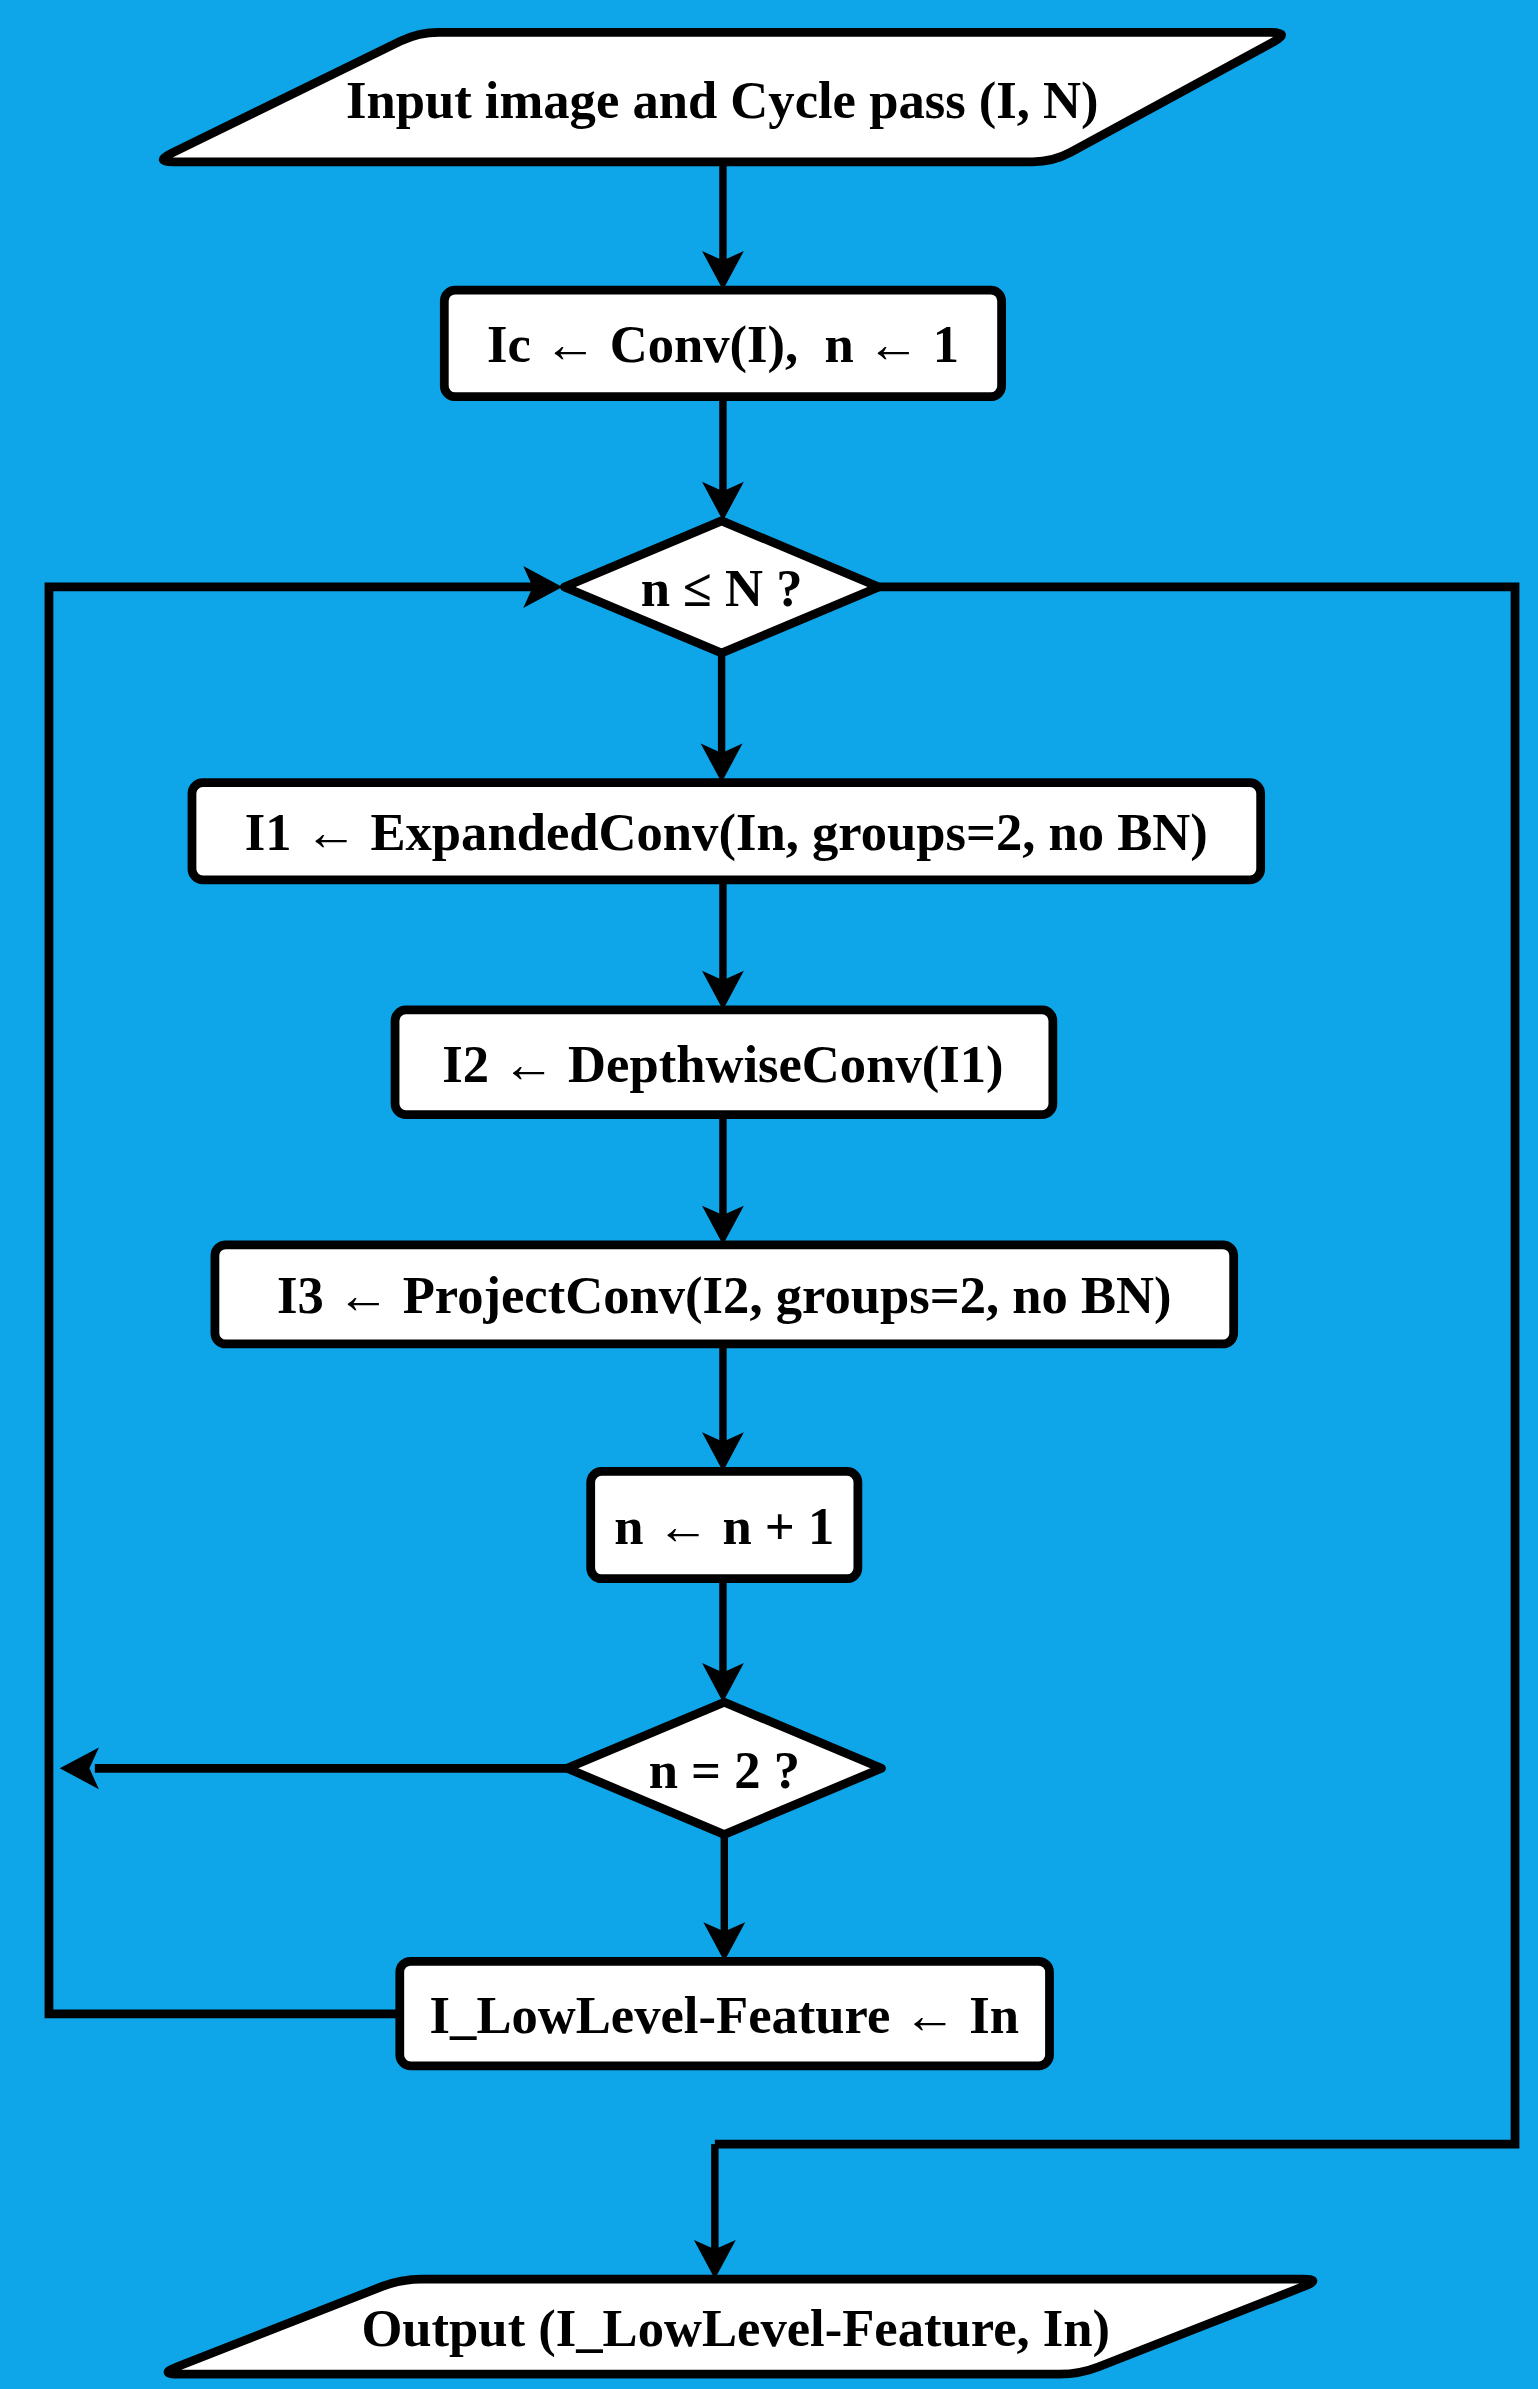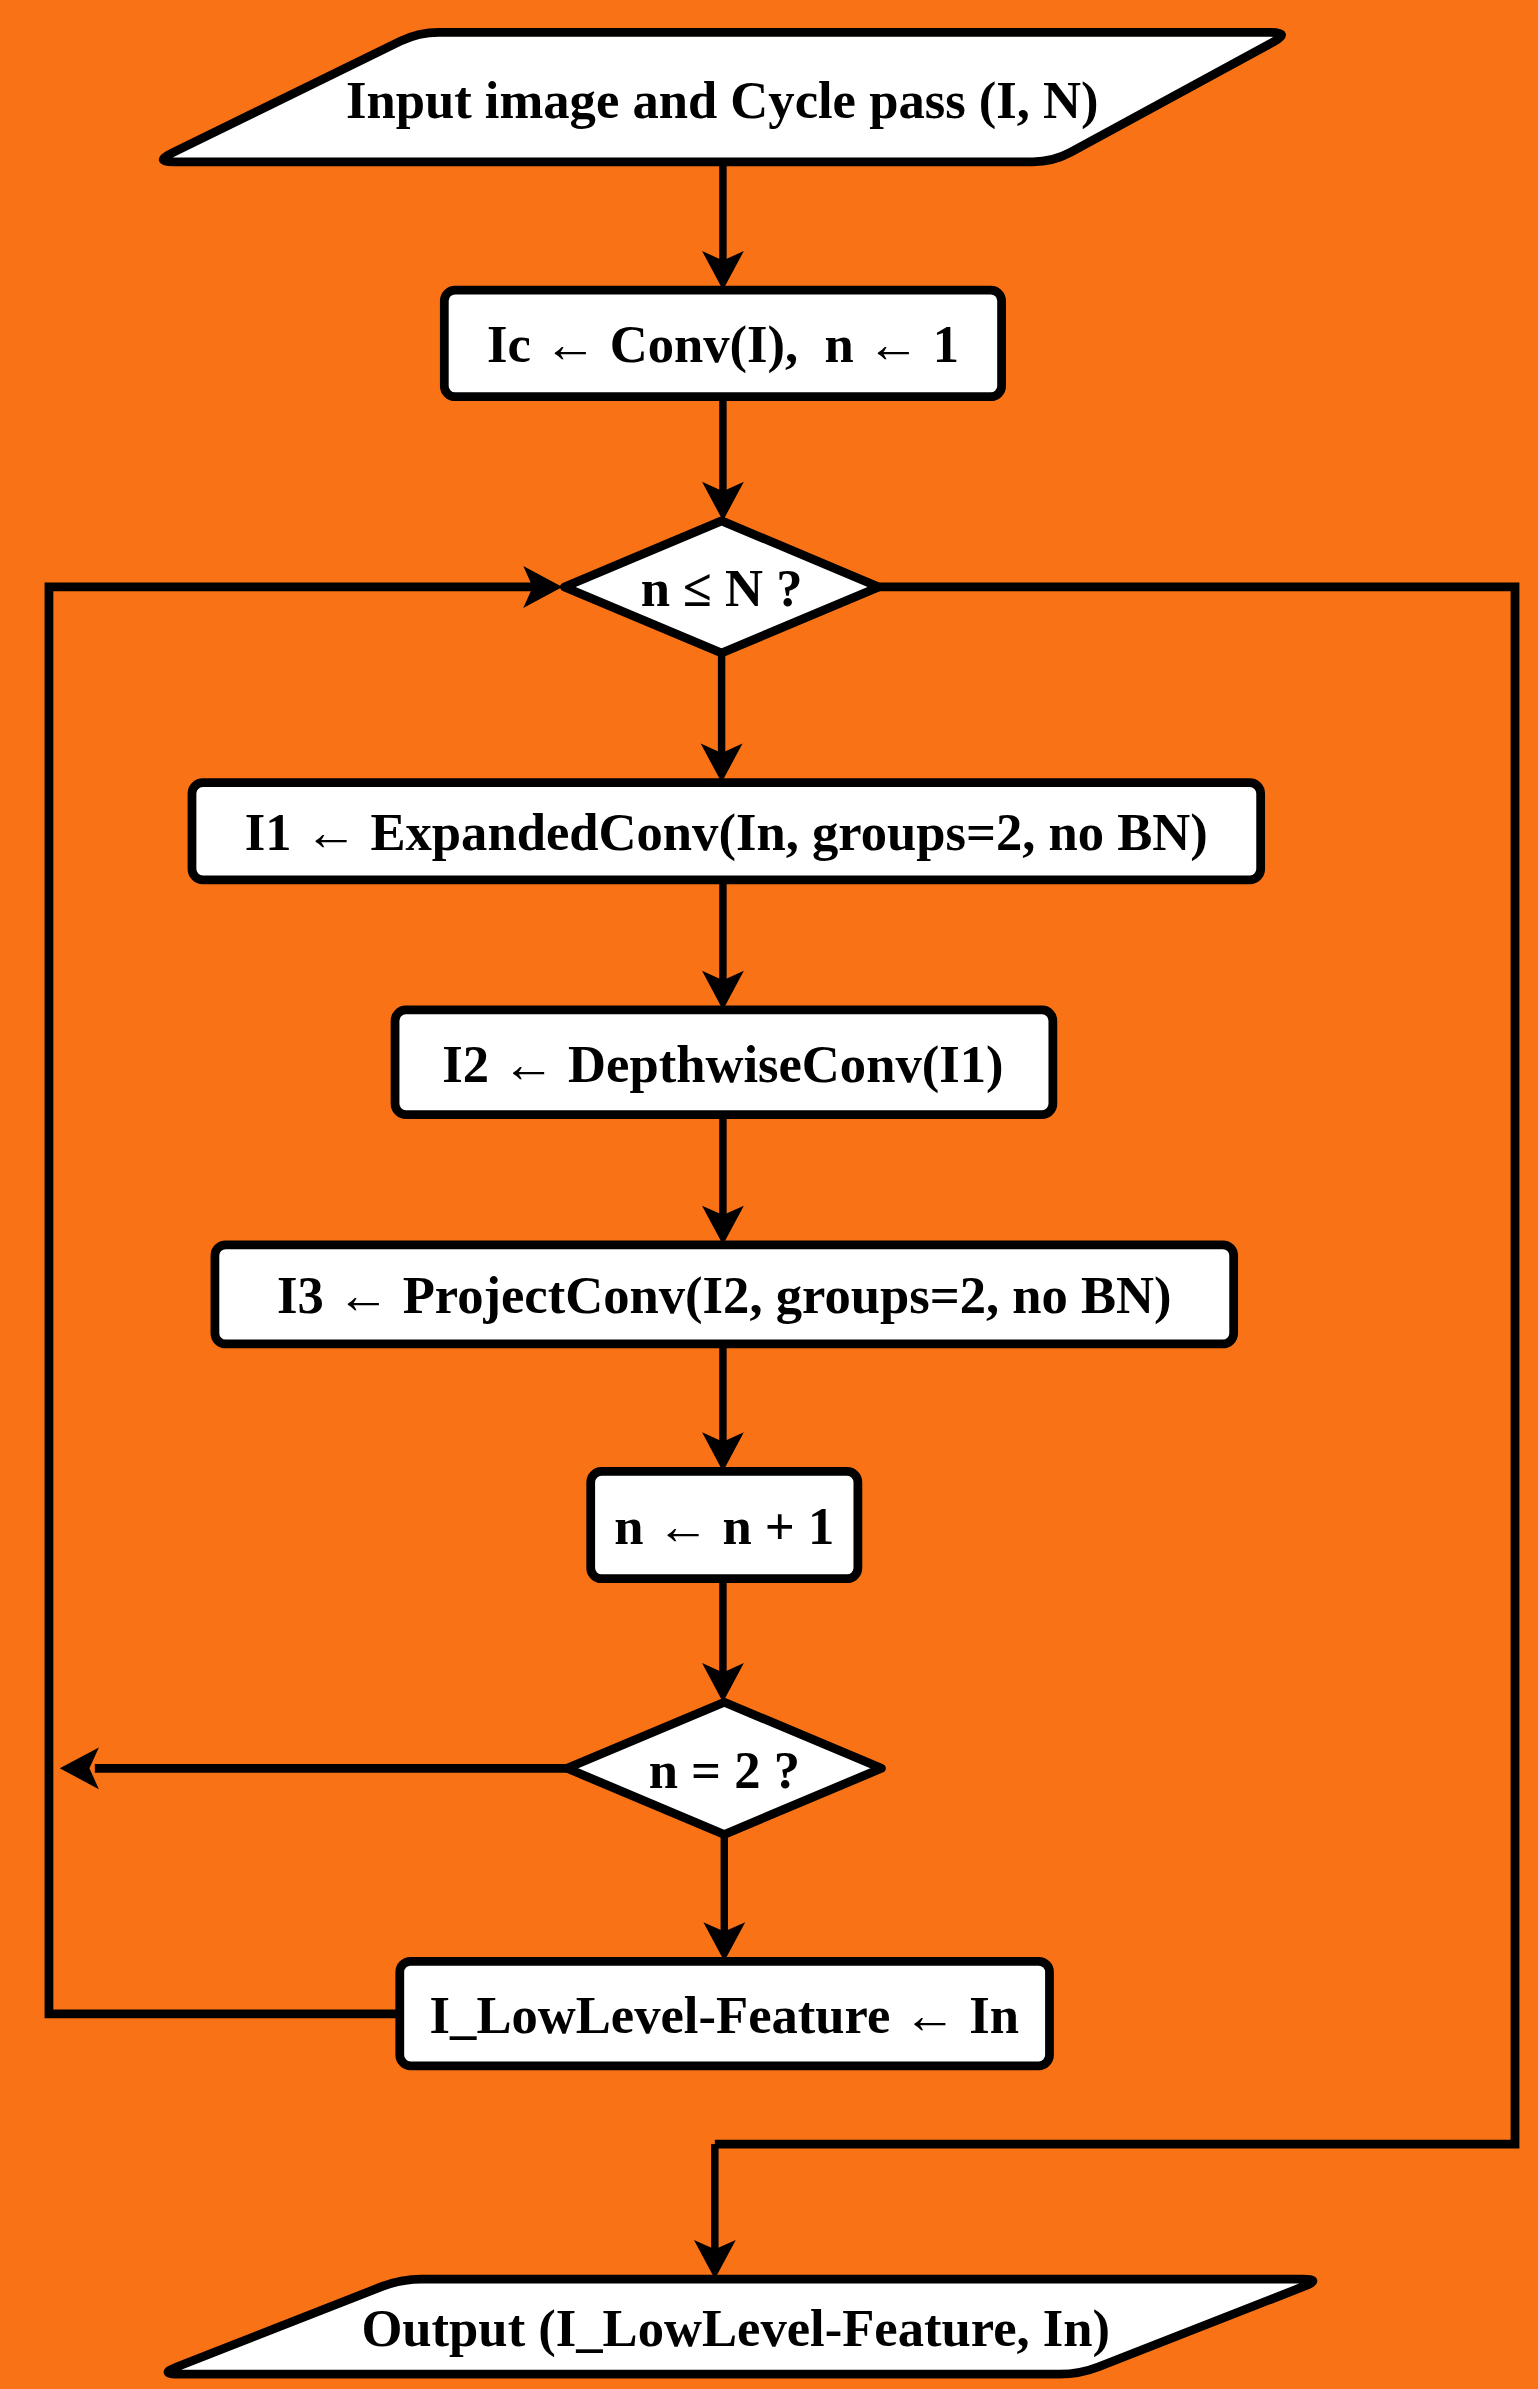--- a/index.html
+++ b/index.html
@@ -4,21 +4,21 @@
 <style>
   html, body {
     margin: 0;
     padding: 0;
     background: #ffffff;
   }
   .page {
     position: relative;
     width: 1539px;
     height: 2389px;
-    background: #f97316;
+    background: #0ea5e9;
   }
   svg { display: block; }
   .shape {
     fill: #ffffff;
     stroke: #000000;
     stroke-width: 13;
     stroke-linejoin: round;
   }
   .edge {
     fill: none;

